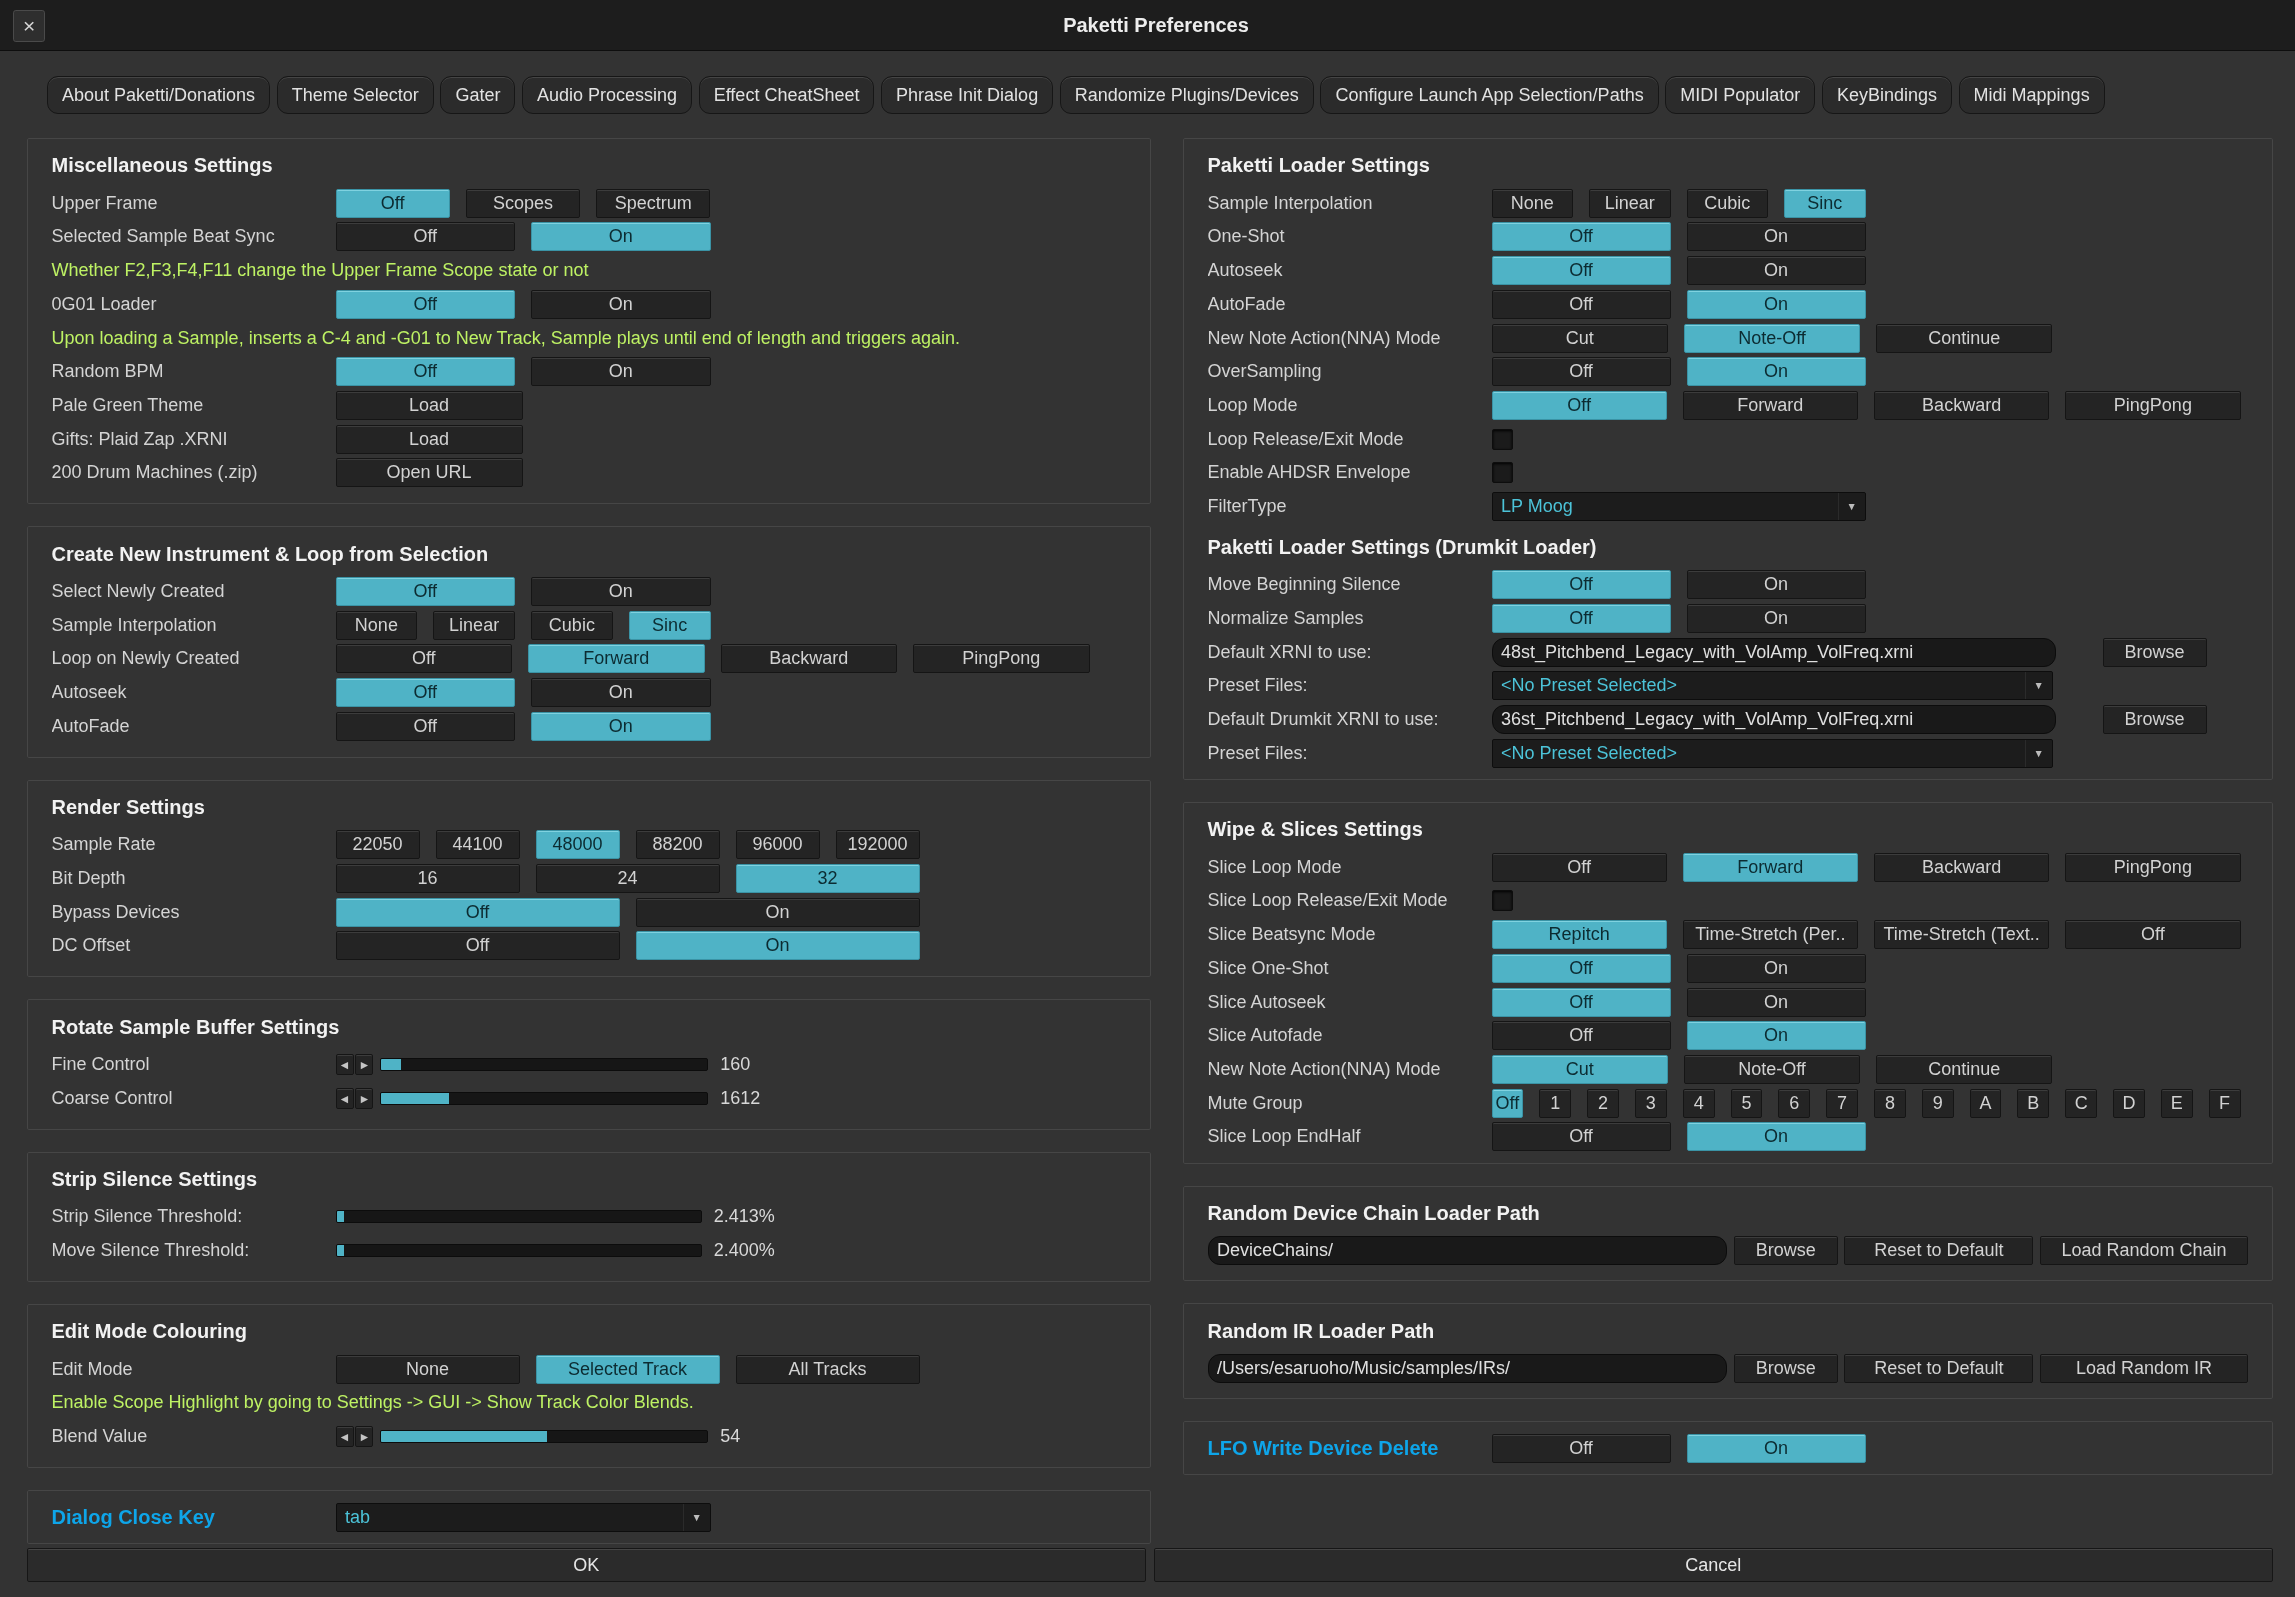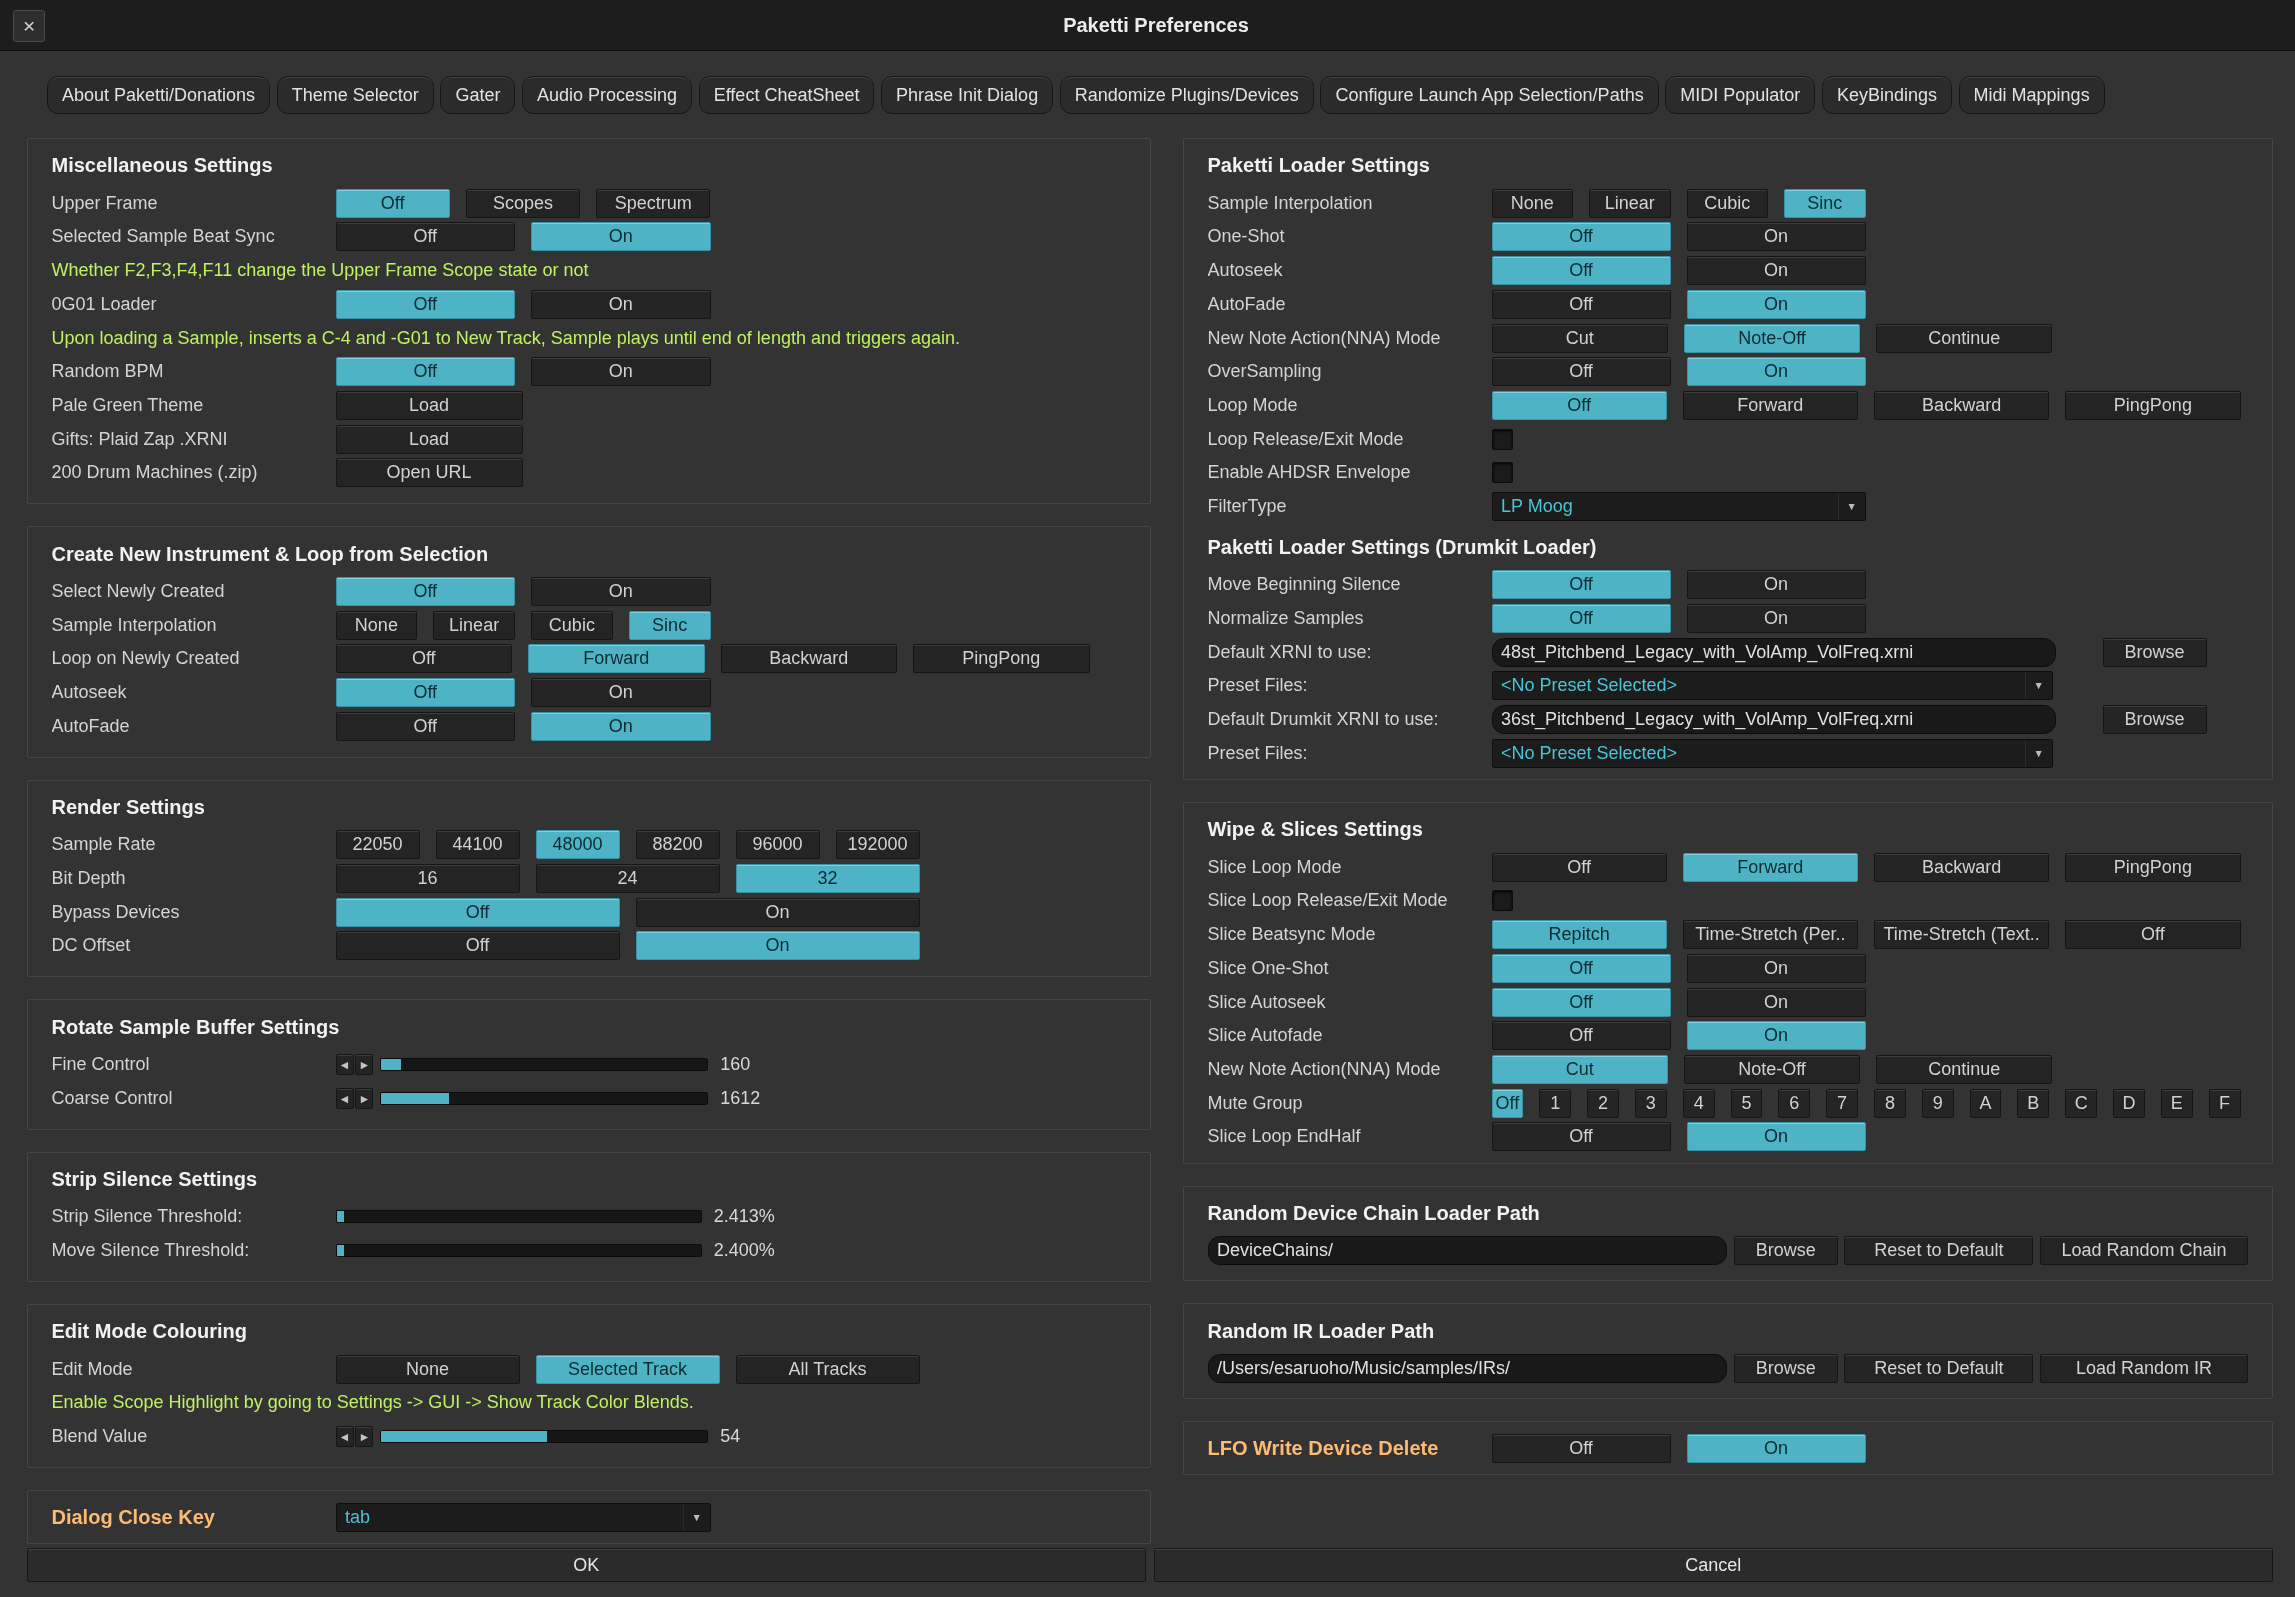--- a/index.html
+++ b/index.html
@@ -23,21 +23,21 @@
   .col-left { width:1124px; flex-shrink:0; }
   .col-right { flex:1; }
 
   .panel { border:0.9px solid #464646; border-radius:1.9px; background:#333333;
            padding:11.4px 24px 11.4px 24px; margin-bottom:22px; }
   .sec-title { font-size:20px; font-weight:bold; color:#f2f2f2; margin:3.8px 0 11.4px 0; }
   .sec-title.mt { margin-top:15px; }
 
   .row { display:flex; align-items:center; height:29px; margin-bottom:4.7px; }
   .lbl { width:284px; flex-shrink:0; font-size:18px; color:#d4d4d4; white-space:nowrap; overflow:hidden; }
-  .lbl.bold { font-weight:bold; color:#fdba74; font-size:20px; }
+  .lbl.bold { font-weight:bold; color:#0ea5e9; font-size:20px; }
   .note { font-size:18px; color:#bef264; height:29px; line-height:29px; margin-bottom:4.7px; white-space:nowrap; }
 
   .seg { display:flex; gap:16px; }
   .seg-btn { flex:1; min-width:0; height:29px; line-height:27.4px; text-align:center;
              background:#242424; border:0.9px solid #151515; box-shadow:inset 0 0.9px 0 #3c3c3c;
              border-radius:1.9px; font-size:18px; color:#d2d2d2; white-space:nowrap; overflow:hidden; padding:0 1.9px; }
   .seg-btn.sel { background:#4fb3c6; color:#0c2b31; border-color:#3a93a5; box-shadow:inset 0 0.9px 0 #7fd2e0; }
   .w396{width:375px;} .w594{width:584px;} .w797{width:754px;}
   .w395{width:374px;} .w593{width:561px;} .w791{width:749px;}
 

